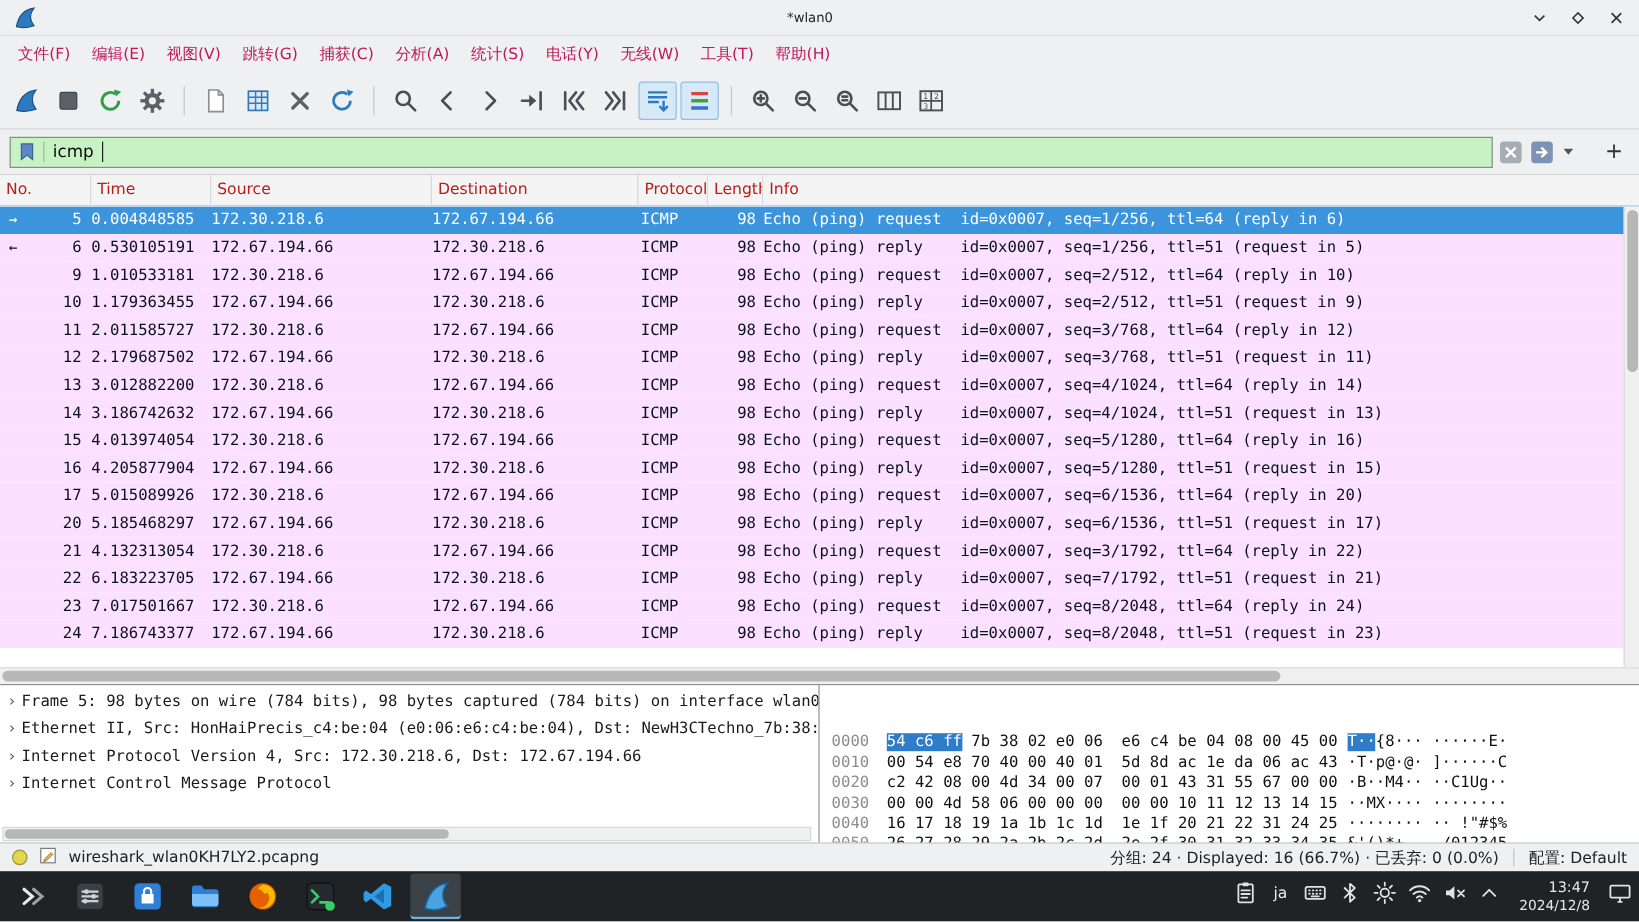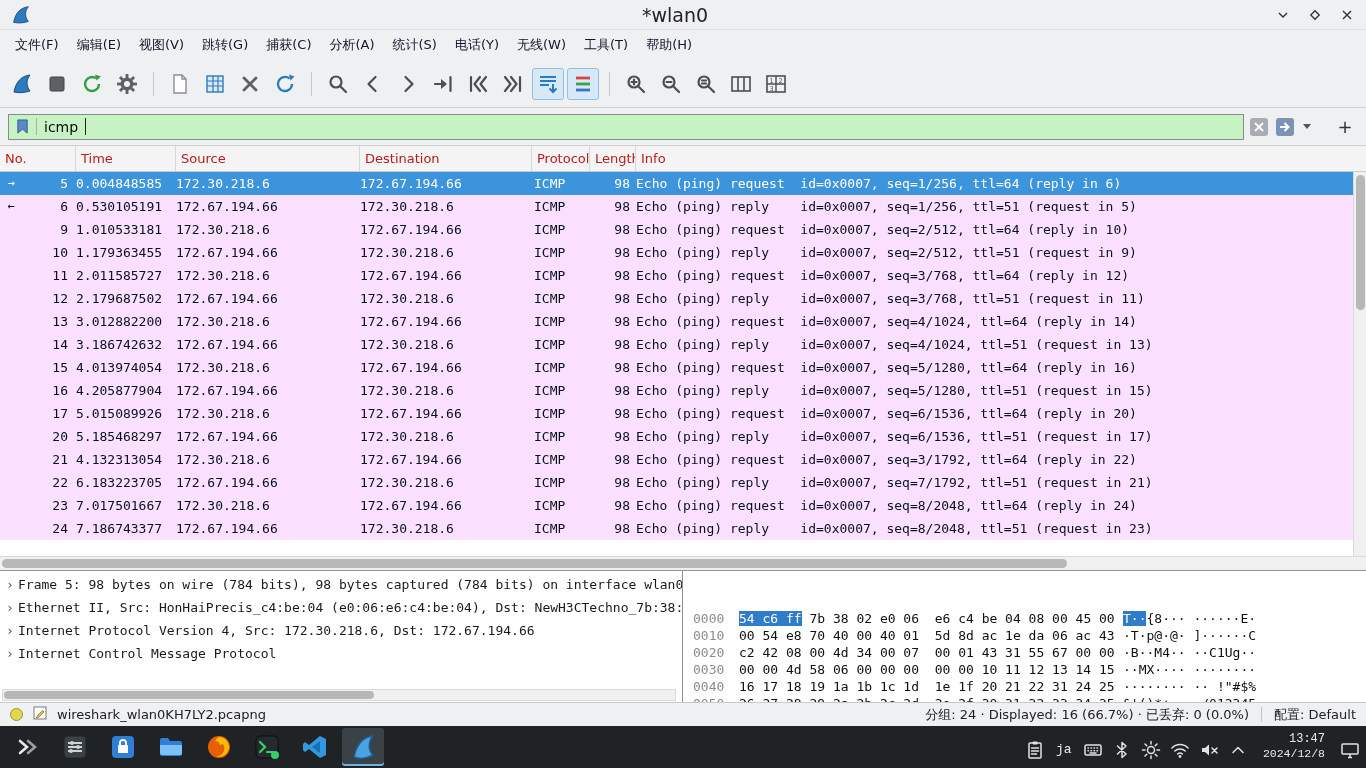--- a/index.html
+++ b/index.html
@@ -2,27 +2,27 @@
 <html><head>
 <meta charset="utf-8">
 <style>
   * { box-sizing: border-box; margin: 0; padding: 0; }
   html,body { width:1366px; height:768px; overflow:hidden; }
   body { font-family:"DejaVu Sans","Liberation Sans",sans-serif; font-size:13px; background:#fff; color:#1a1a1a; }
 
   
   .titlebar { height:30px; background:#eff0f1; border-bottom:1px solid #e0e0e0; position:relative; display:flex; align-items:center; padding:0 10px; }
   .titlebar .app-ic { width:22px; height:22px; }
-  .win-title { position:absolute; left:0; right:16px; text-align:center; font-size:19px; color:#222; pointer-events:none; }
+  .win-title { position:absolute; left:0; right:16px; text-align:center; font-size:11px; color:#222; pointer-events:none; }
   .win-controls { margin-left:auto; display:flex; gap:14px; z-index:2; }
   .win-btn { width:18px; height:18px; display:flex; align-items:center; justify-content:center; }
 
   
   .menubar { height:30px; background:#eff0f1; display:flex; align-items:center; padding:0 6px; }
-  .menu-item { padding:4px 9px; font-size:13px; color:#0f172a; border-radius:3px; }
+  .menu-item { padding:4px 9px; font-size:13px; color:#be185d; border-radius:3px; }
 
   
   .toolbar { height:48px; background:#eff0f1; border-bottom:1px solid #cfcfcf; display:flex; align-items:center; padding:0 6px; gap:3px; }
   .tb-btn { width:32px; height:32px; display:flex; align-items:center; justify-content:center; border-radius:3px; border:1px solid transparent; }
   .tb-btn.active { background:#d7e9f7; border:1px solid #8fc0e4; }
   .tb-sep { width:1px; height:24px; background:#c6c6c6; margin:0 7px; }
 
   
   .filterbar { height:38px; background:#eff0f1; border-bottom:1px solid #cfcfcf; display:flex; align-items:center; padding:0 8px; gap:4px; }
   .filter-input { flex:1; height:26px; background:#c6f2c4; border:1px solid #8a8a8a; display:flex; align-items:center; padding:0 6px; gap:7px; }
@@ -75,21 +75,21 @@
   .statusbar { height:24px; background:#eff0f1; border-top:1px solid #c9c9c9; display:flex; align-items:center; padding:0 10px; gap:9px; font-size:13px; color:#222; }
   .expert-dot { width:13px; height:13px; border-radius:50%; background:#e3d64b; border:1px solid #9a9340; }
   .sb-right { margin-left:auto; display:flex; align-items:center; gap:12px; }
   .sb-sep { width:1px; height:15px; background:#c2c2c2; }
 
   
   .taskbar { height:42px; background:#1f2326; display:flex; align-items:center; padding:0 6px; color:#e6e9eb; }
   .tb-apps { display:flex; align-items:center; gap:6px; }
   .tb-app { width:42px; height:38px; display:flex; align-items:center; justify-content:center; border-radius:3px; }
   .tb-app.active { background:#3a4147; box-shadow:inset 0 -2px 0 #6fb3e0; }
-  .tray { margin-left:auto; display:flex; align-items:flex-end; gap:9px;font-family:Liberation Mono, monospace; }
+  .tray { margin-left:auto; display:flex; align-items:flex-start; gap:9px; }
   .tray-item { min-width:20px; height:24px; display:flex; align-items:center; justify-content:center; }
   .tray-text { font-size:13px; color:#e6e9eb; }
   .clock { text-align:right; font-size:12px; line-height:1.25; color:#e6e9eb; margin:0 6px; }
   .clock .d { font-size:11.5px; }
 </style>
 </head>
 <body>
 
 <div class="titlebar">
   <span class="app-ic">

